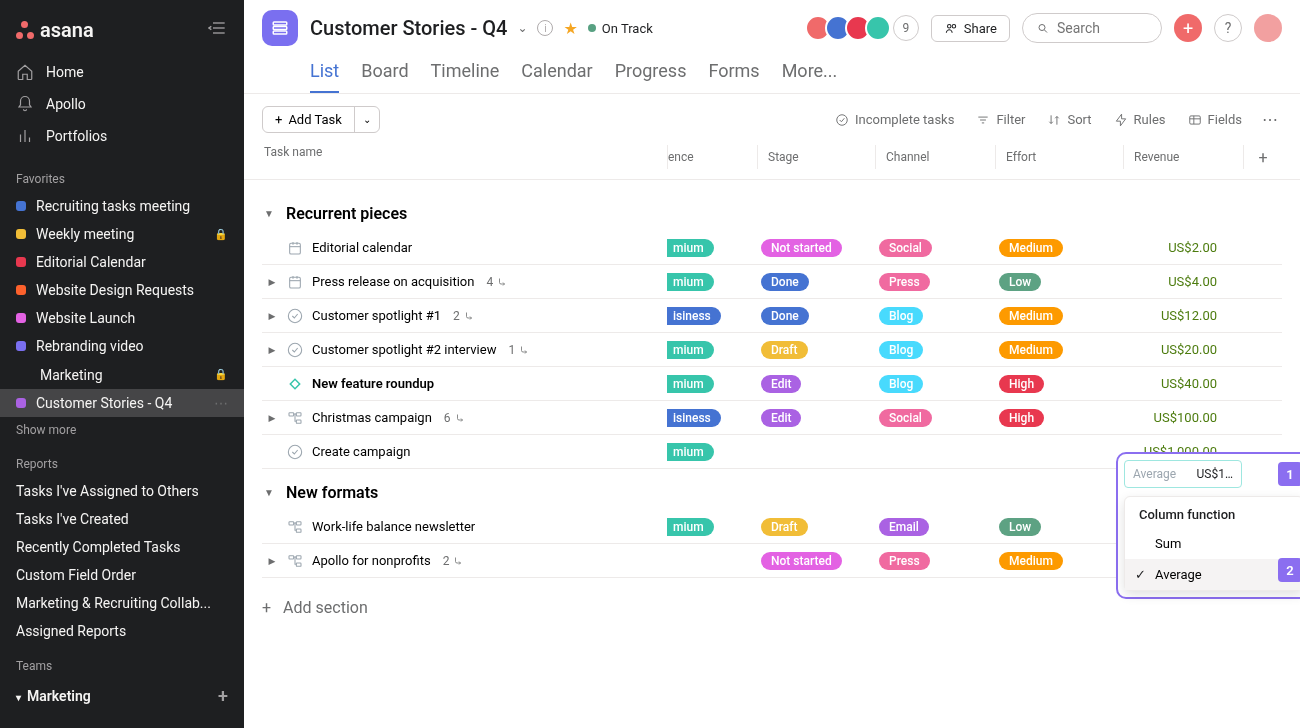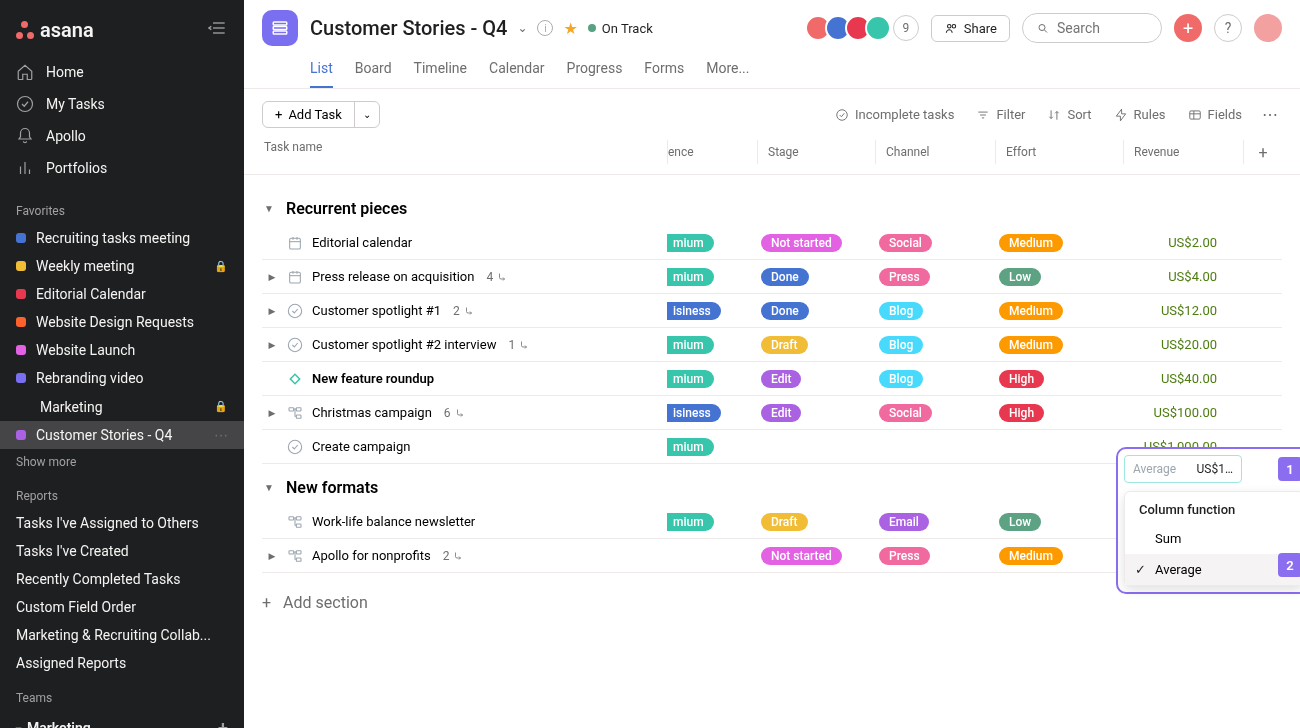--- a/index.html
+++ b/index.html
@@ -51,21 +51,21 @@
 .avatar { width: 26px; height: 26px; border-radius: 50%; border: 2px solid #fff; margin-left: -6px; background: #ccc; }
 .avatar:nth-child(1){background:#f06a6a;} .avatar:nth-child(2){background:#4573d2;} .avatar:nth-child(3){background:#e8384f;} .avatar:nth-child(4){background:#37c5ab;}
 .avatar-count { width: 26px; height: 26px; border-radius: 50%; border: 1px solid #cfcbcb; margin-left: 2px; display: flex; align-items: center; justify-content: center; font-size: 12px; color: #6d6e6f; background:#fff;}
 .share-btn { display: flex; align-items: center; gap: 6px; padding: 5px 12px; border: 1px solid #cfcbcb; border-radius: 6px; font-size: 13px; color: #1e1f21; cursor: pointer; background:#fff;}
 .search-box { display: flex; align-items: center; gap: 8px; padding: 6px 14px; border: 1px solid #cfcbcb; border-radius: 18px; width: 140px; color: #6d6e6f; font-size: 14px;}
 .search-box input { border: none; outline: none; font-size: 14px; width: 90px; background: transparent;}
 .add-round { width: 28px; height: 28px; border-radius: 50%; background: #f06a6a; color: #fff; display: flex; align-items: center; justify-content: center; font-size: 18px; cursor: pointer;}
 .help-round { width: 28px; height: 28px; border-radius: 50%; border: 1px solid #cfcbcb; display: flex; align-items: center; justify-content: center; font-size: 14px; color: #6d6e6f;}
 .me-avatar { width: 28px; height: 28px; border-radius: 50%; background: #f2a0a0;}
 .tabs { display: flex; gap: 22px; margin-top: 6px; margin-left: 48px; }
-.tab { padding: 8px 0 10px; font-size: 14px; color: #6d6e6f; cursor: pointer; }
+.tab { padding: 8px 0 10px; font-size: 18px; color: #6d6e6f; cursor: pointer; }
 .tab.active { color: #4573d2; border-bottom: 2px solid #4573d2; }
 
 
 .toolbar { display: flex; align-items: center; padding: 12px 18px; gap: 10px; }
 .add-task-btn { display: flex; border: 1px solid #cfcbcb; border-radius: 6px; overflow: hidden; }
 .add-task-btn .main-btn { display:flex; align-items:center; gap:6px; padding: 5px 12px; font-size: 13px; border-right: 1px solid #cfcbcb; cursor:pointer;}
 .add-task-btn .drop { padding: 5px 8px; font-size: 10px; cursor:pointer; display:flex; align-items:center;}
 .toolbar-spacer { flex: 1; }
 .tb-item { display: flex; align-items: center; gap: 6px; font-size: 13px; color: #6d6e6f; cursor: pointer; padding: 4px 6px;}
 .tb-item svg { width: 14px; height: 14px; stroke: currentColor; fill: none; stroke-width: 1.6;}
@@ -140,29 +140,20 @@
         <span class="nav-icon">
           <svg viewBox="0 0 24 24">
             <path d="M3 11l9-8 9 8v10a1 1 0 0 1-1 1h-5v-7h-6v7H4a1 1 0 0 1-1-1z"></path>
           </svg>
         </span>
         <span>Home</span>
       </div>
       <div class="nav-item">
         <span class="nav-icon">
           <svg viewBox="0 0 24 24">
-            <circle cx="12" cy="12" r="10"></circle>
-            <polyline points="8,12 11,15 16,9"></polyline>
-          </svg>
-        </span>
-        <span>My Tasks</span>
-      </div>
-      <div class="nav-item">
-        <span class="nav-icon">
-          <svg viewBox="0 0 24 24">
             <path d="M6 8a6 6 0 1 1 12 0v5l2 3H4l2-3z"></path>
             <path d="M10 19a2 2 0 0 0 4 0"></path>
           </svg>
         </span>
         <span>Apollo</span>
       </div>
       <div class="nav-item">
         <span class="nav-icon">
           <svg viewBox="0 0 24 24">
             <line x1="6" y1="20" x2="6" y2="10"></line>

